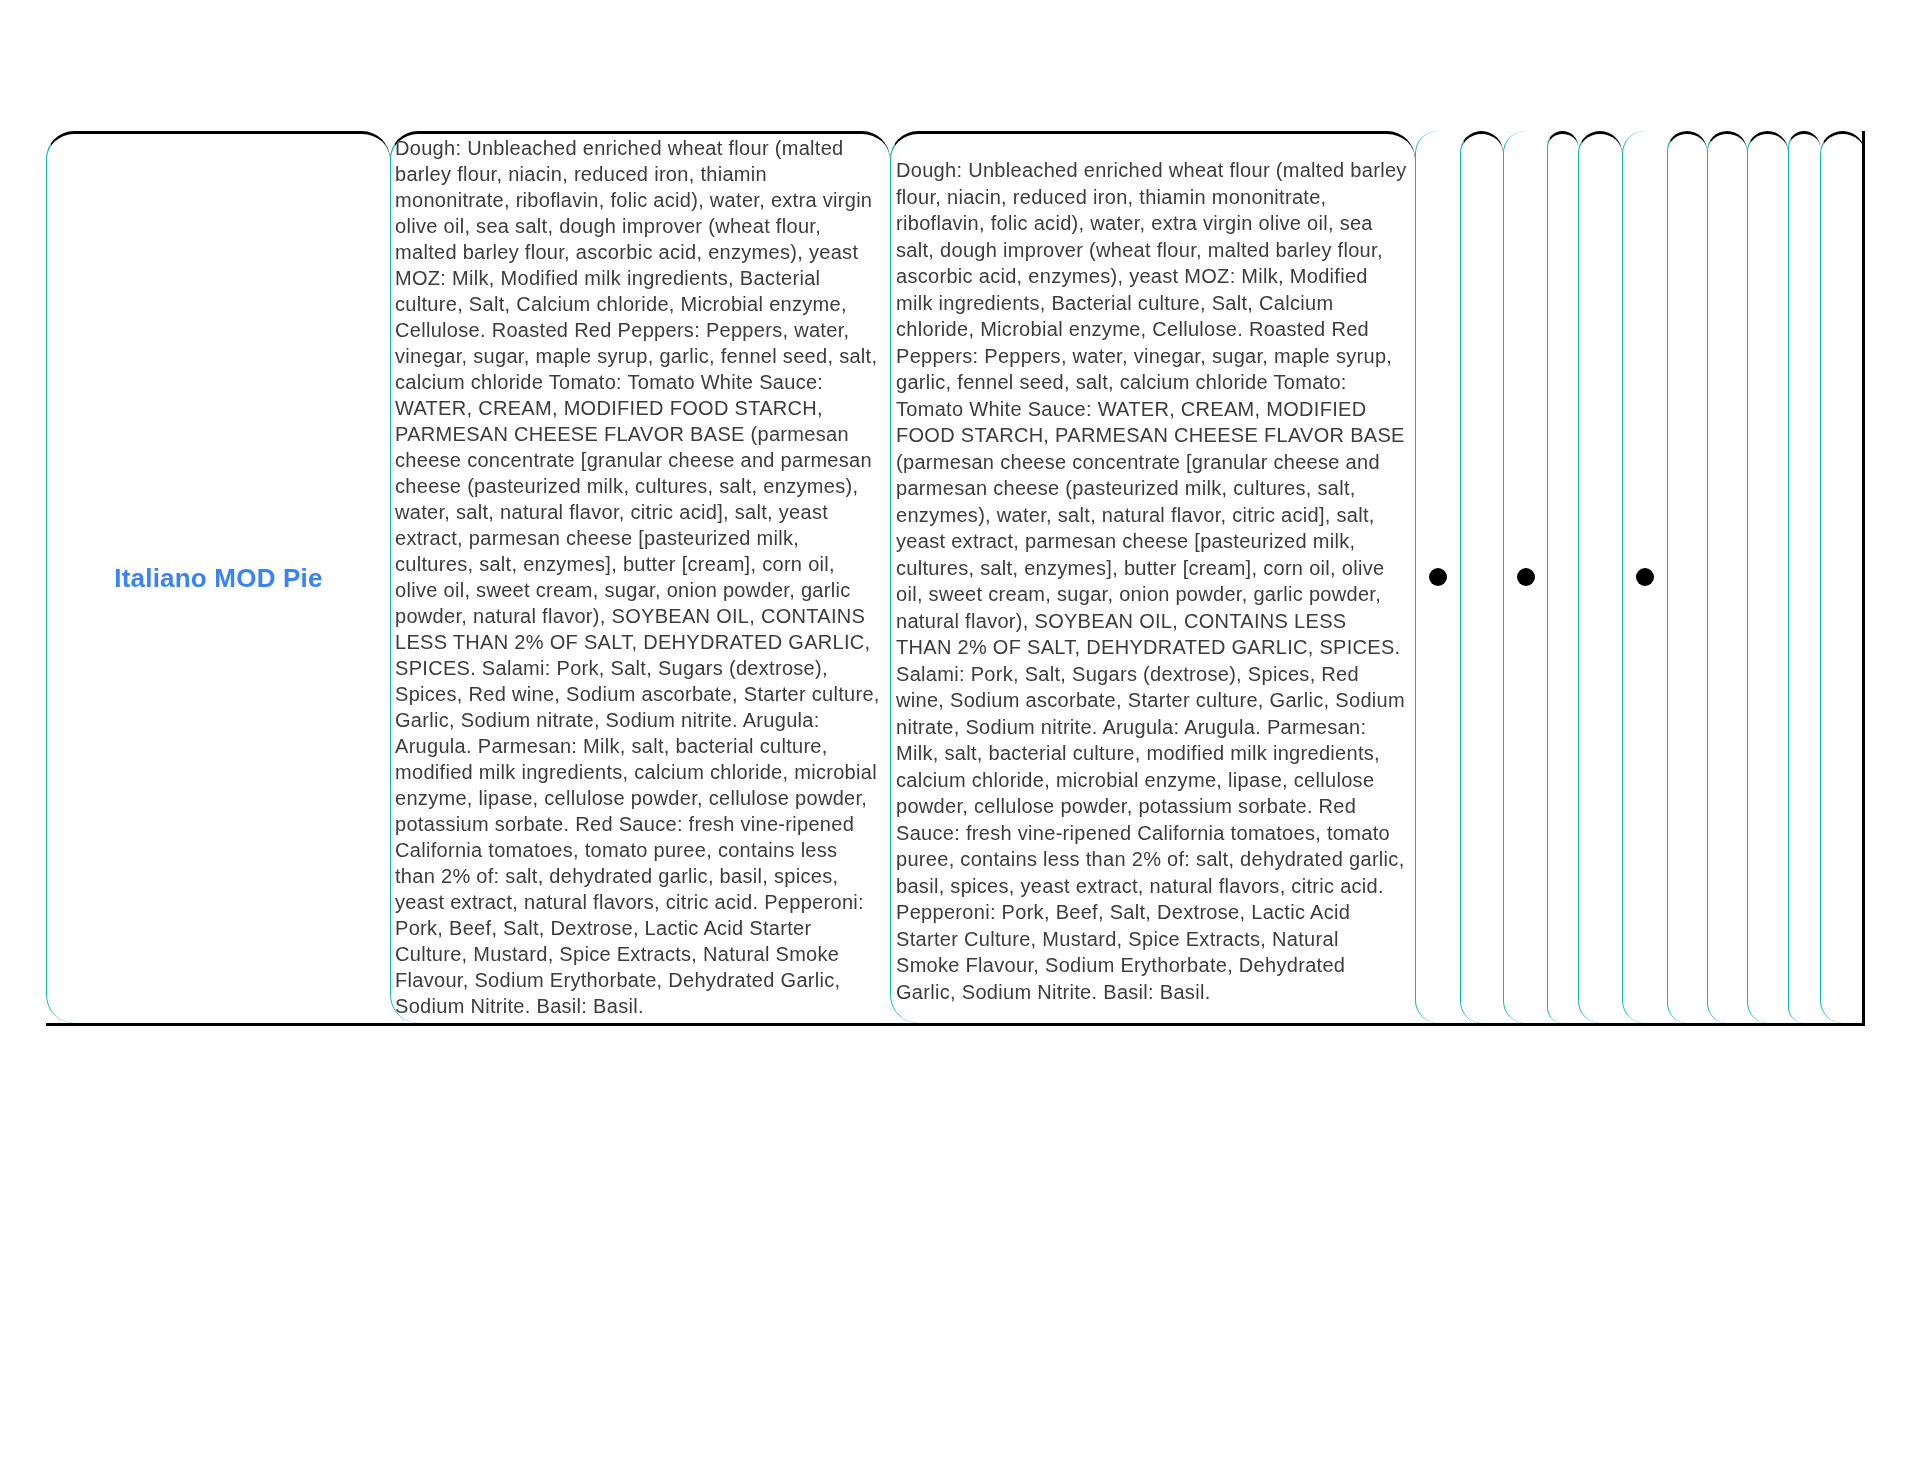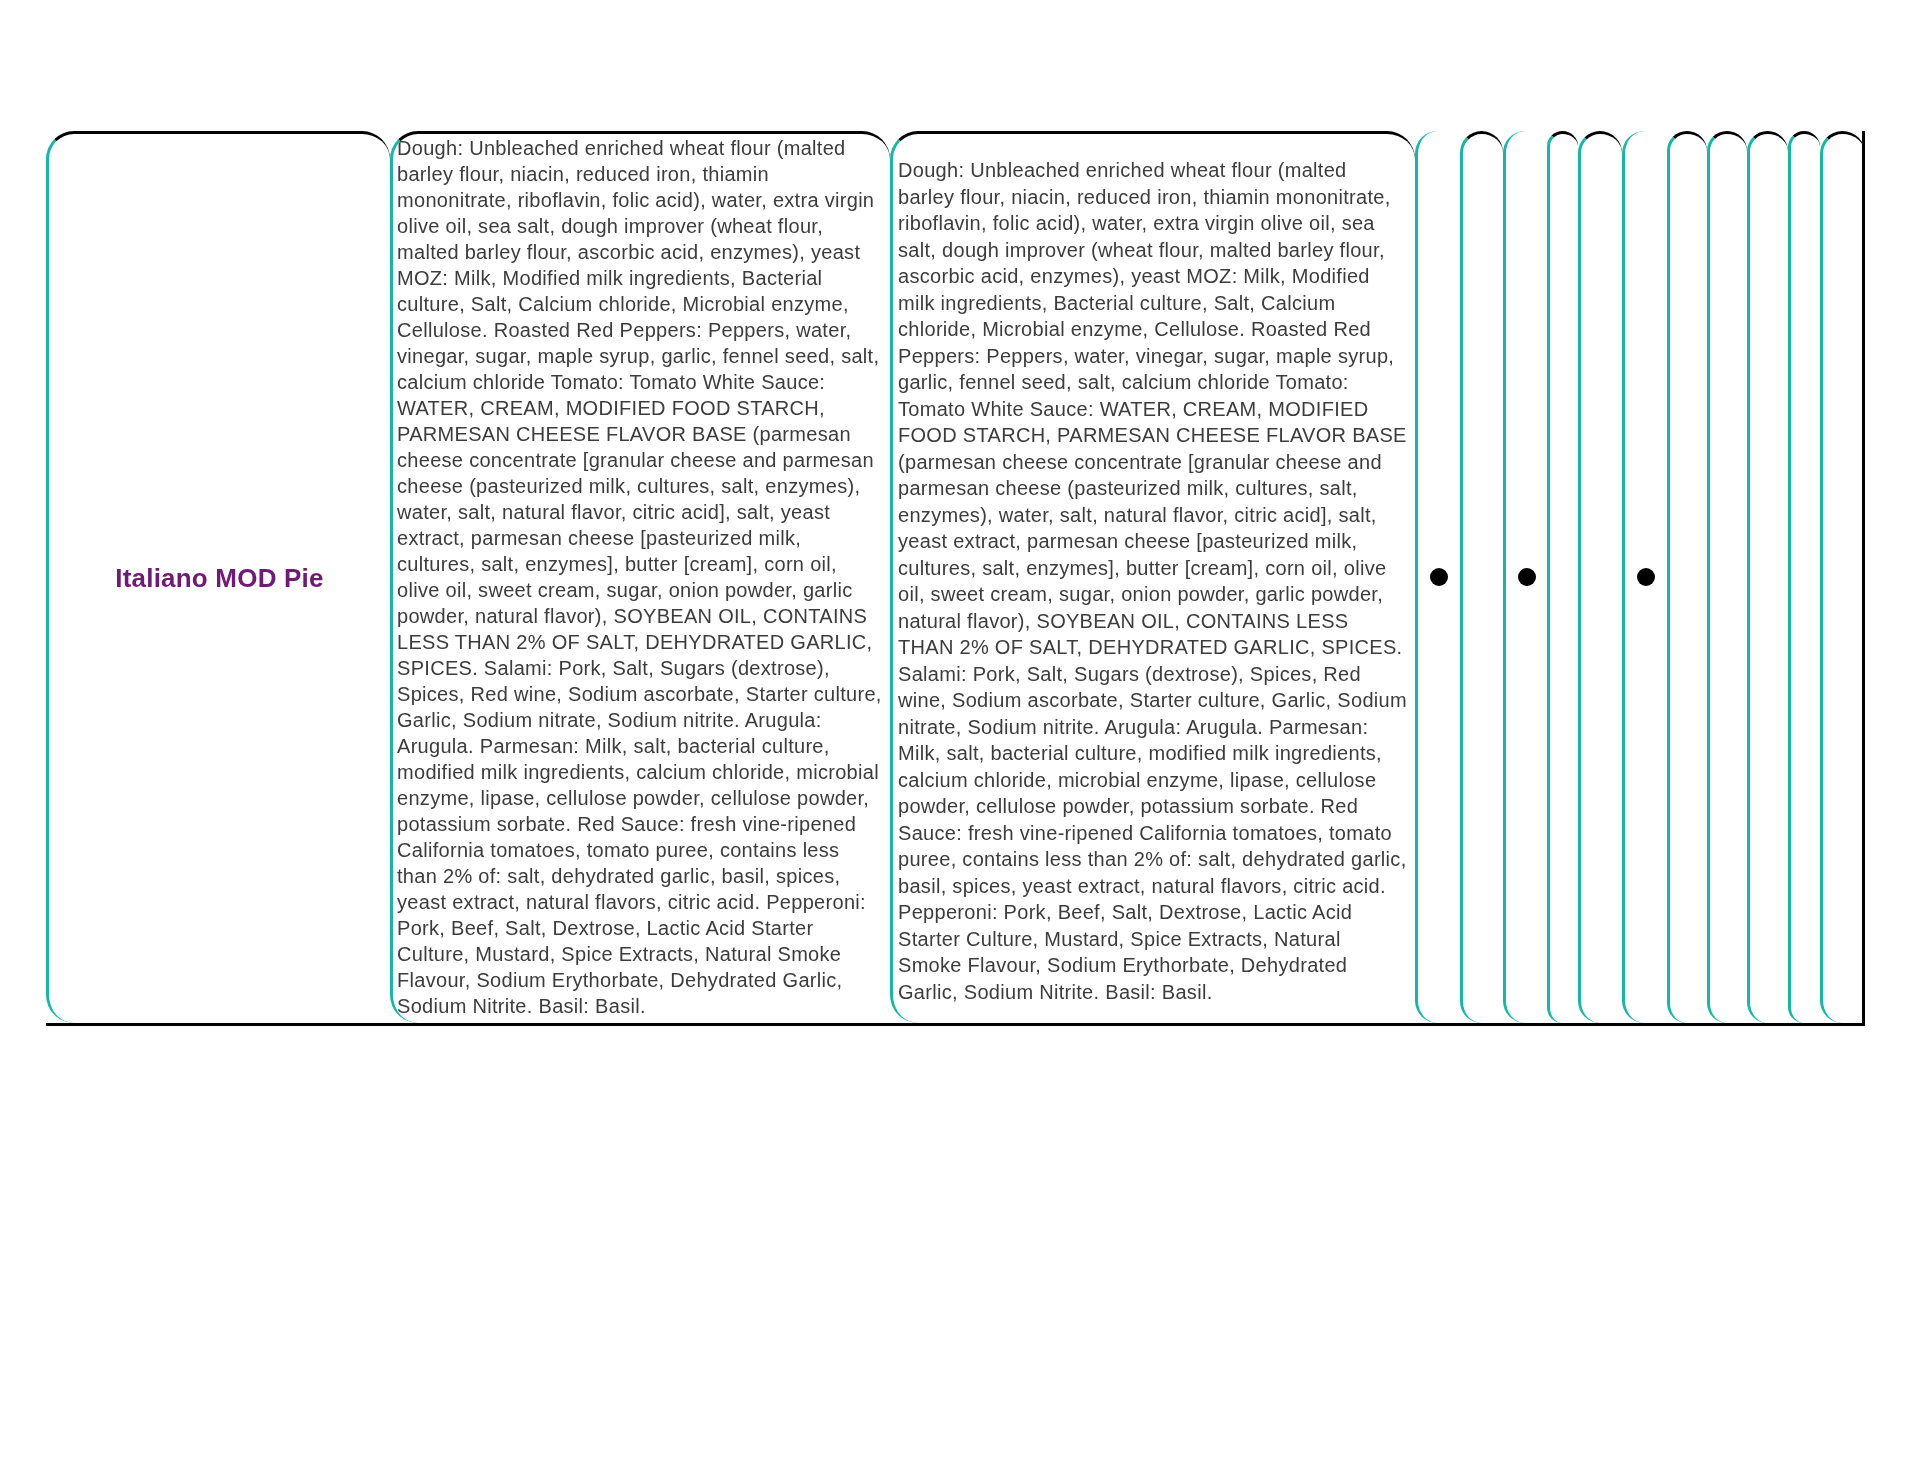--- a/index.html
+++ b/index.html
@@ -9,29 +9,29 @@
   }
   .doc-table{
     position:absolute;left:46px;top:131px;
     width:1816px;height:892px;
     border-right:3px solid #000;border-bottom:3px solid #000;
     display:flex;flex-direction:row;align-items:stretch;
     background:#fff;
   }
   .cell{
     box-sizing:border-box;height:100%;
-    border-left:3px solid #14b8a6;border-top:3px solid #000;
+    border-left:1px solid #14b8a6;border-top:3px solid #000;
     overflow:hidden;flex:0 0 auto;border-radius:28px;
   }
   .cell.no-top{border-top:none;}
   .name-cell{
     width:344px;display:flex;align-items:center;justify-content:center;text-align:center;
   }
   .name-cell .product-name{
-    font-weight:bold;font-size:26px;color:#701a75;letter-spacing:0.2px;
+    font-weight:bold;font-size:26px;color:#3b82f6;letter-spacing:0.2px;
   }
   .ing-cell{
     font-size:20px;line-height:26px;letter-spacing:0.3px;color:#3c3c3c;
     text-align:left;
   }
   .ing-cell.c1{width:500px;padding:1px 8px 0 4px;}
   .ing-cell.c2{width:525px;padding:23px 8px 0 5px;line-height:26.5px;}
   .mark-cell{display:flex;align-items:center;justify-content:center;}
   .w45{width:45px}.w44{width:44px}.w43{width:43px}.w41{width:41px}
   .w40{width:40px}.w32{width:32px}.w31{width:31px}

